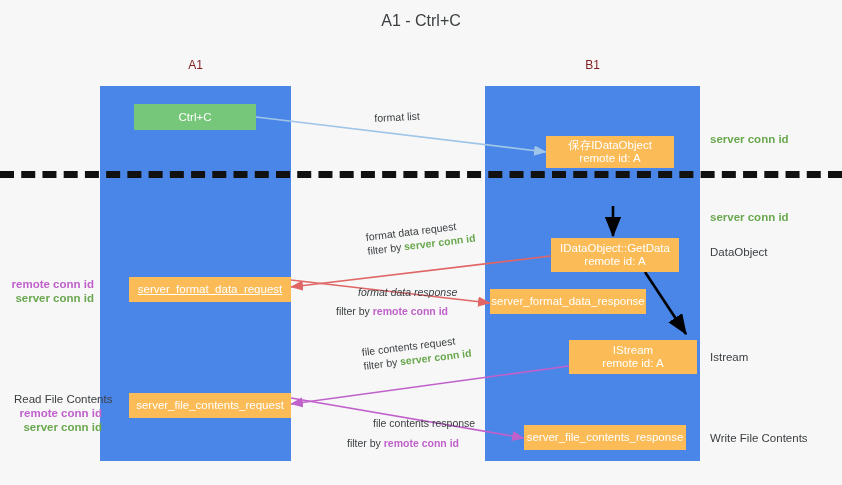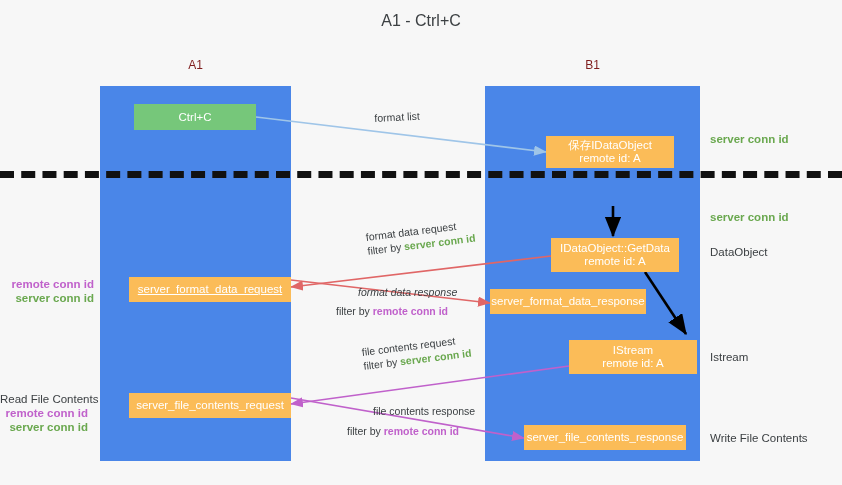--- a/index.html
+++ b/index.html
@@ -169,21 +169,21 @@
     </div>
   </div>
 
   <div class="abs edge-label" style="left:361px;top:345px;transform:rotate(-7deg);transform-origin:left top;">
     <div>file contents request</div>
     <div>
       <span>filter by </span><span class="hl-green">server conn id</span>
     </div>
   </div>
 
-  <div class="abs edge-label" style="left:347px;top:404px;transform:rotate(0deg);transform-origin:left top;">
+  <div class="abs edge-label" style="left:347px;top:416px;transform:rotate(0deg);transform-origin:left top;">
     <div style="padding-left:26px;">file contents response</div>
     <div style="padding-top:6px;">
       <span>filter by </span><span class="hl-purple">remote conn id</span>
     </div>
   </div>
 
   <div class="abs ann green-t" style="left:710px;top:132px;">server conn id</div>
 
   <div class="abs ann green-t" style="left:710px;top:210px;">server conn id</div>
 
@@ -191,19 +191,19 @@
 
   <div class="abs ann plain-t" style="left:710px;top:350px;">Istream</div>
 
   <div class="abs ann plain-t" style="left:710px;top:431px;">Write File Contents</div>
 
   <div class="abs ann" style="left:10px;top:277px;text-align:right;width:84px;">
     <div class="purple-t">remote conn id</div>
     <div class="green-t">server conn id</div>
   </div>
 
-  <div class="abs ann" style="left:0;top:392px;text-align:right;width:88px;">
+  <div class="abs ann" style="left:14px;top:392px;text-align:right;width:88px;">
     <div class="plain-t" style="white-space:nowrap;text-align:left;">Read File Contents</div>
     <div class="purple-t">remote conn id</div>
     <div class="green-t">server conn id</div>
   </div>
 
 </div>
 
 </body></html>

